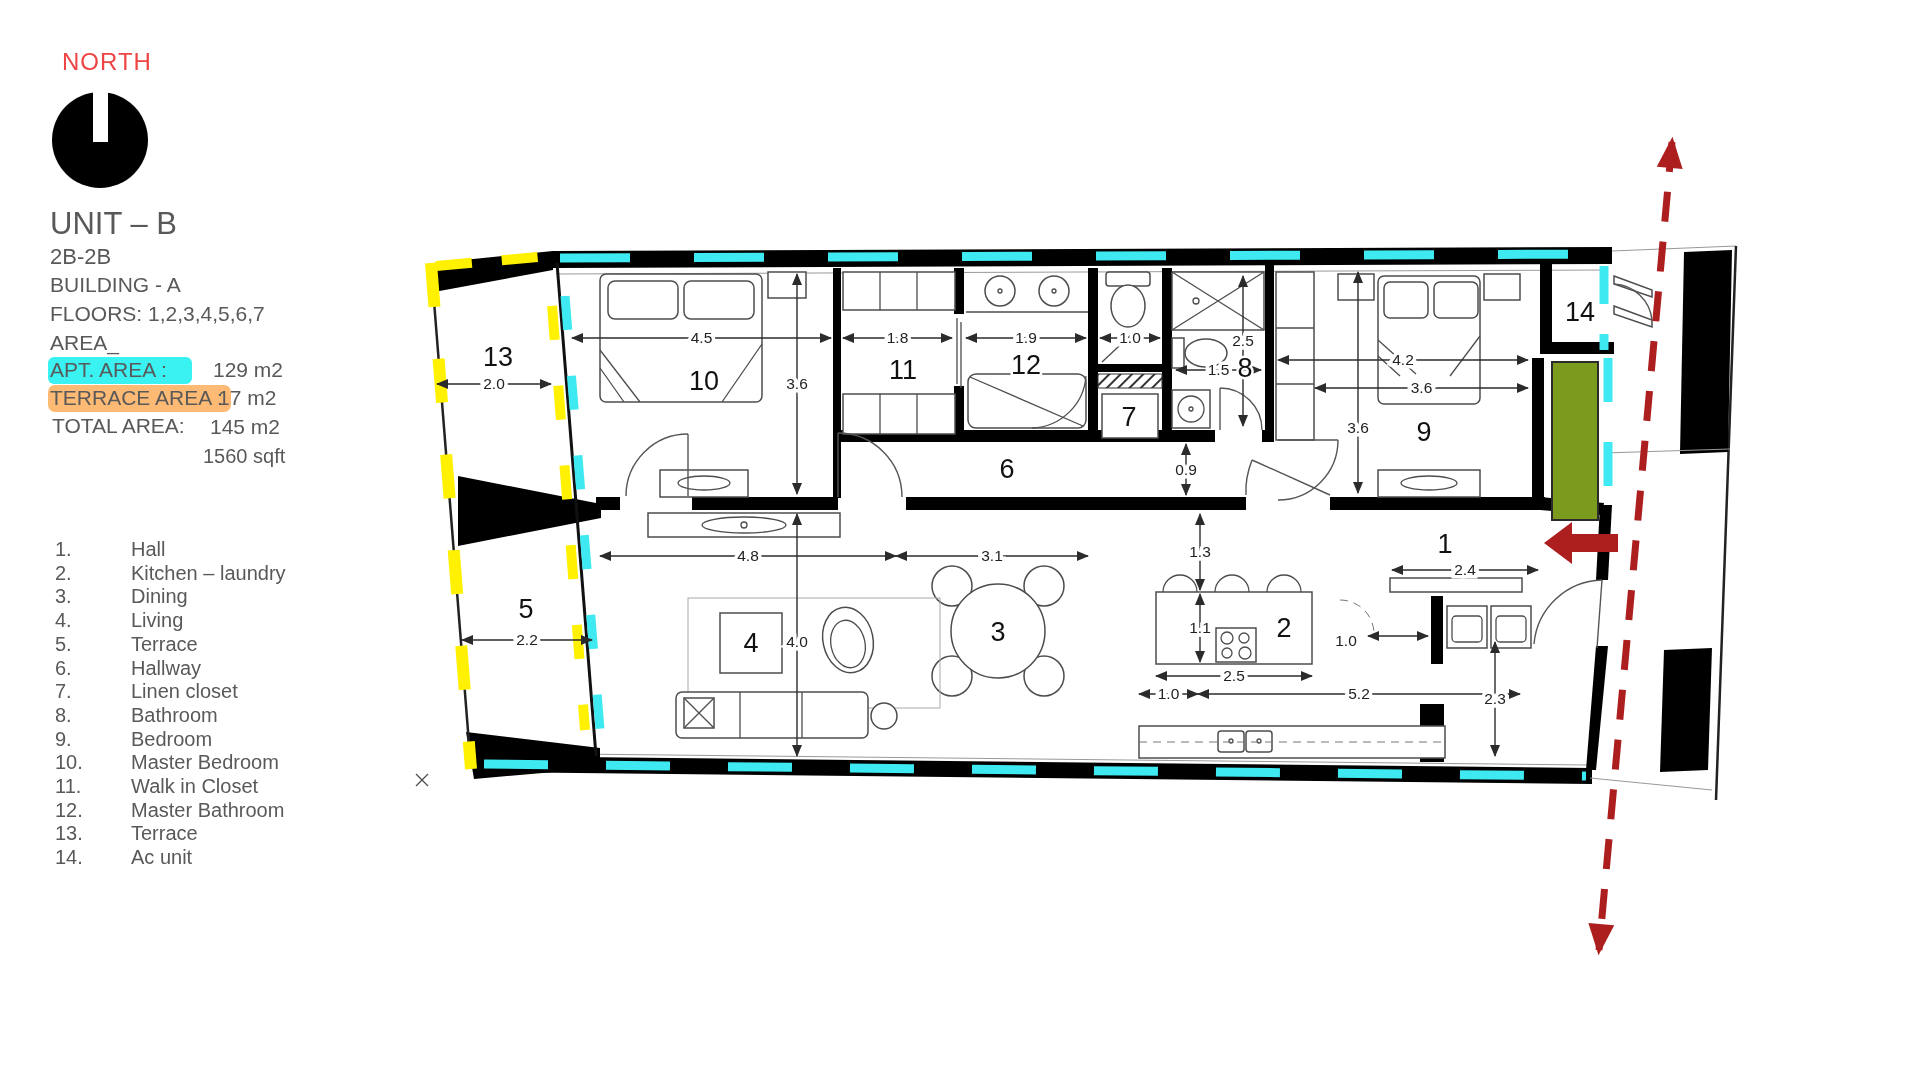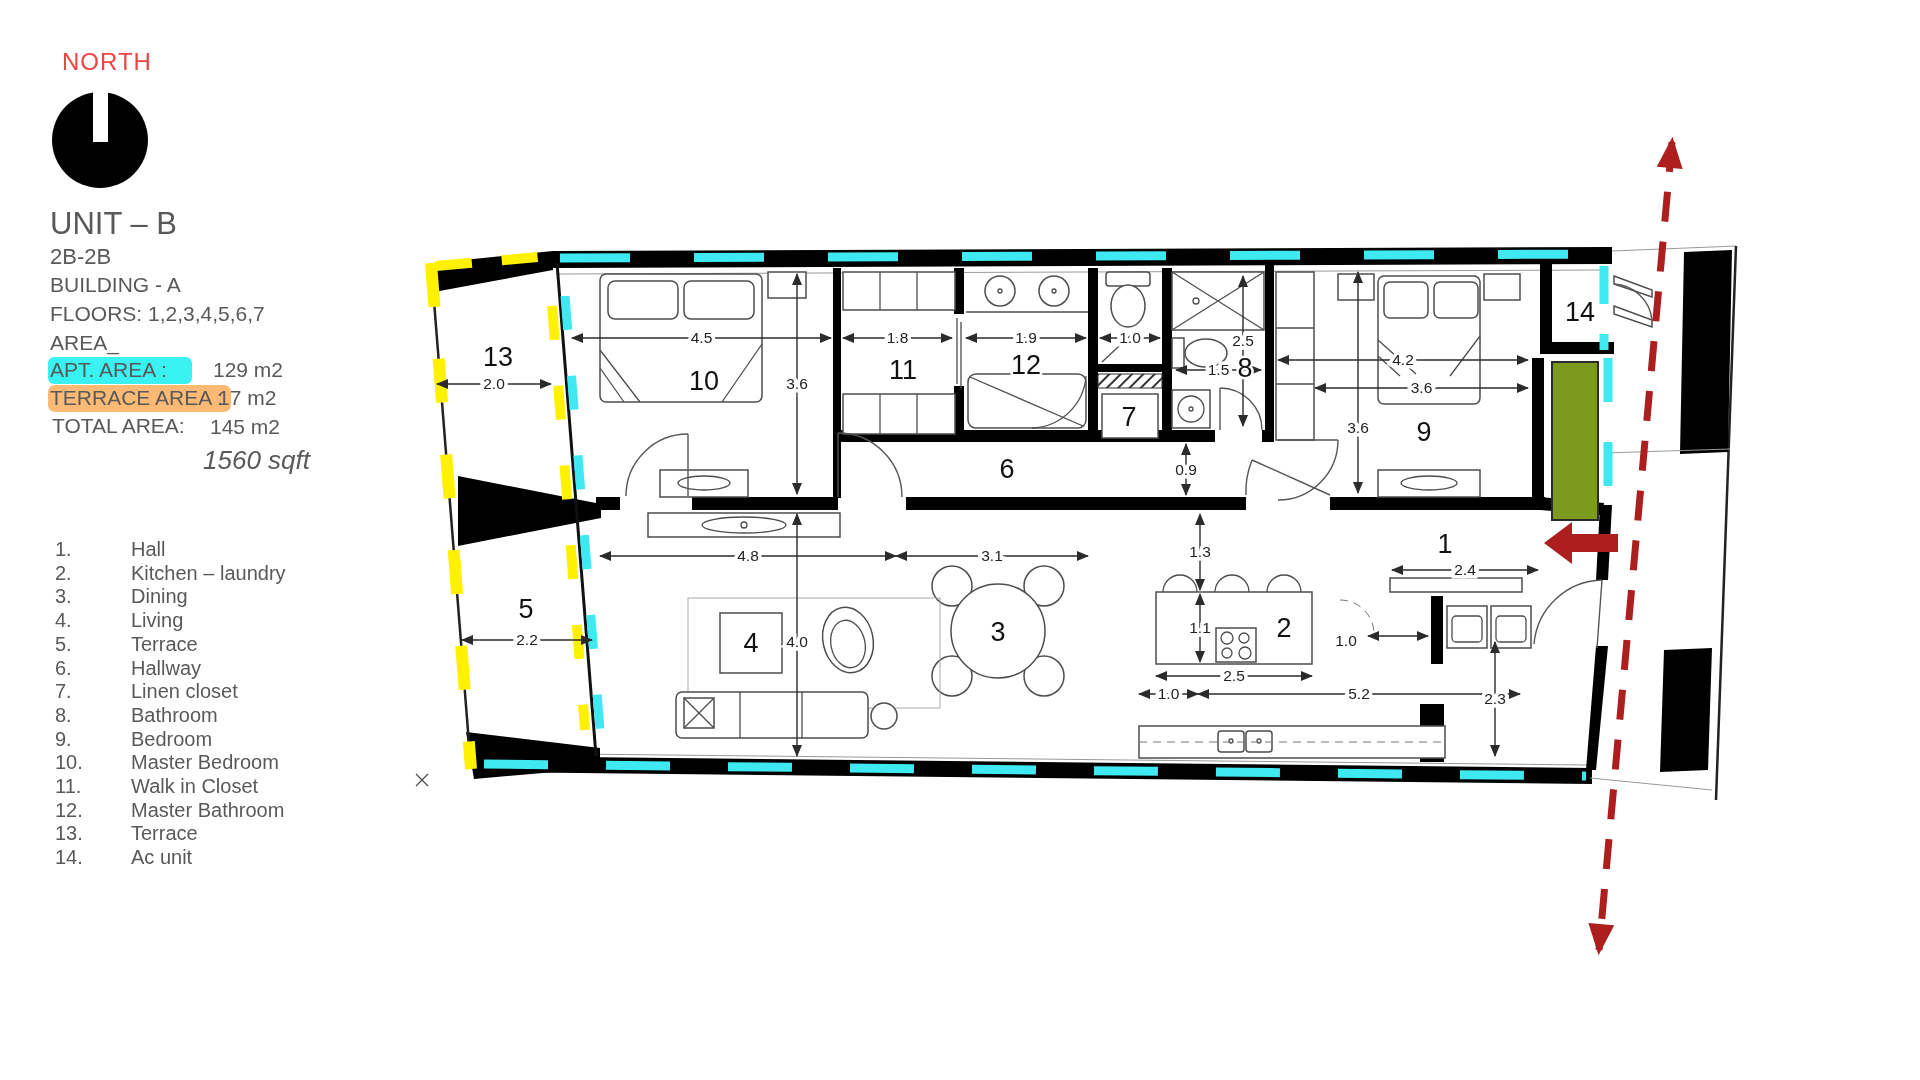--- a/index.html
+++ b/index.html
@@ -15,21 +15,21 @@
   .line3{left:50px;top:302px;font-size:21px;}
   .line4{left:50px;top:331px;font-size:21px;}
   .arearow{left:48px;font-size:21px;width:300px;height:27px;}
   .arearow .hl{display:inline-block;padding:1px 8px 2px 2px;color:#595959;}
   .hl-cyan{background:#3AF2F2;min-width:134px;border-radius:6px;}
   .hl-yellow{background:#fdba74;min-width:150px;border-radius:7px;}
   .areaval{position:absolute;top:1px;}
   .r1{top:357px;} .r1 .areaval{left:165px;}
   .r2{top:385px;} .r2 .areaval{left:170px;}
   .r3{top:414px;padding-left:4px;} .r3 .areaval{left:162px;}
-  .sqft{left:203px;top:445px;font-size:26px;font-style:italic;}
+  .sqft{left:203px;top:445px;font-size:20px;}
   .legend{left:55px;top:538px;font-size:20px;}
   .legend-row{display:flex;line-height:23.7px;}
   .legend-num{width:76px;}
   .logo{left:1668px;top:948px;width:230px;text-align:center;}
   .brand-name{margin-top:2px;font-size:24px;letter-spacing:13px;color:#8f8f8f;padding-left:13px;}
   
   #plan-svg{position:absolute;left:0;top:0;}
   .wall{fill:#000;stroke:none;}
   .thin{stroke:#999;stroke-width:1;fill:none;}
   .outline{stroke:#222;stroke-width:2.5;fill:none;}

